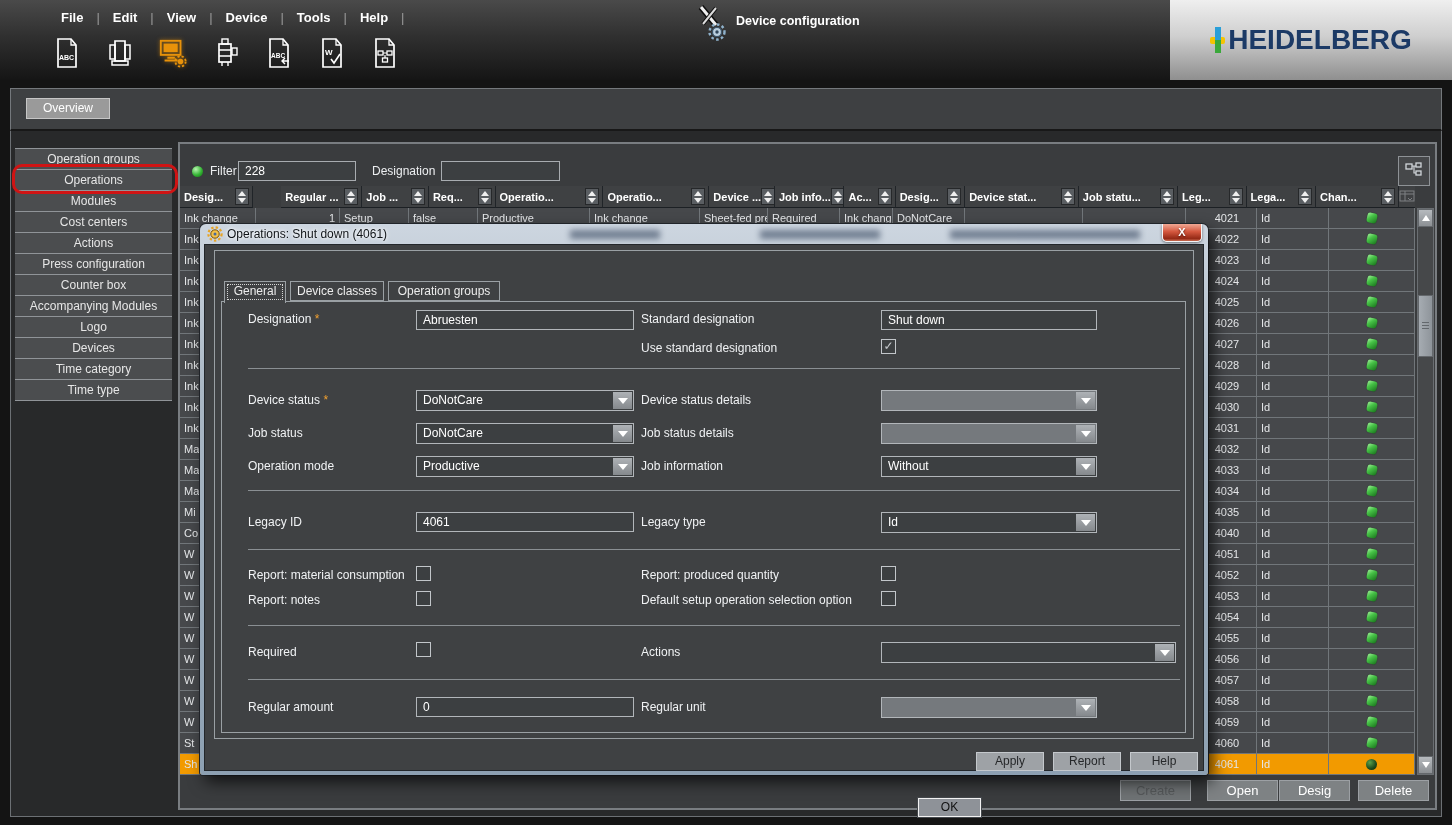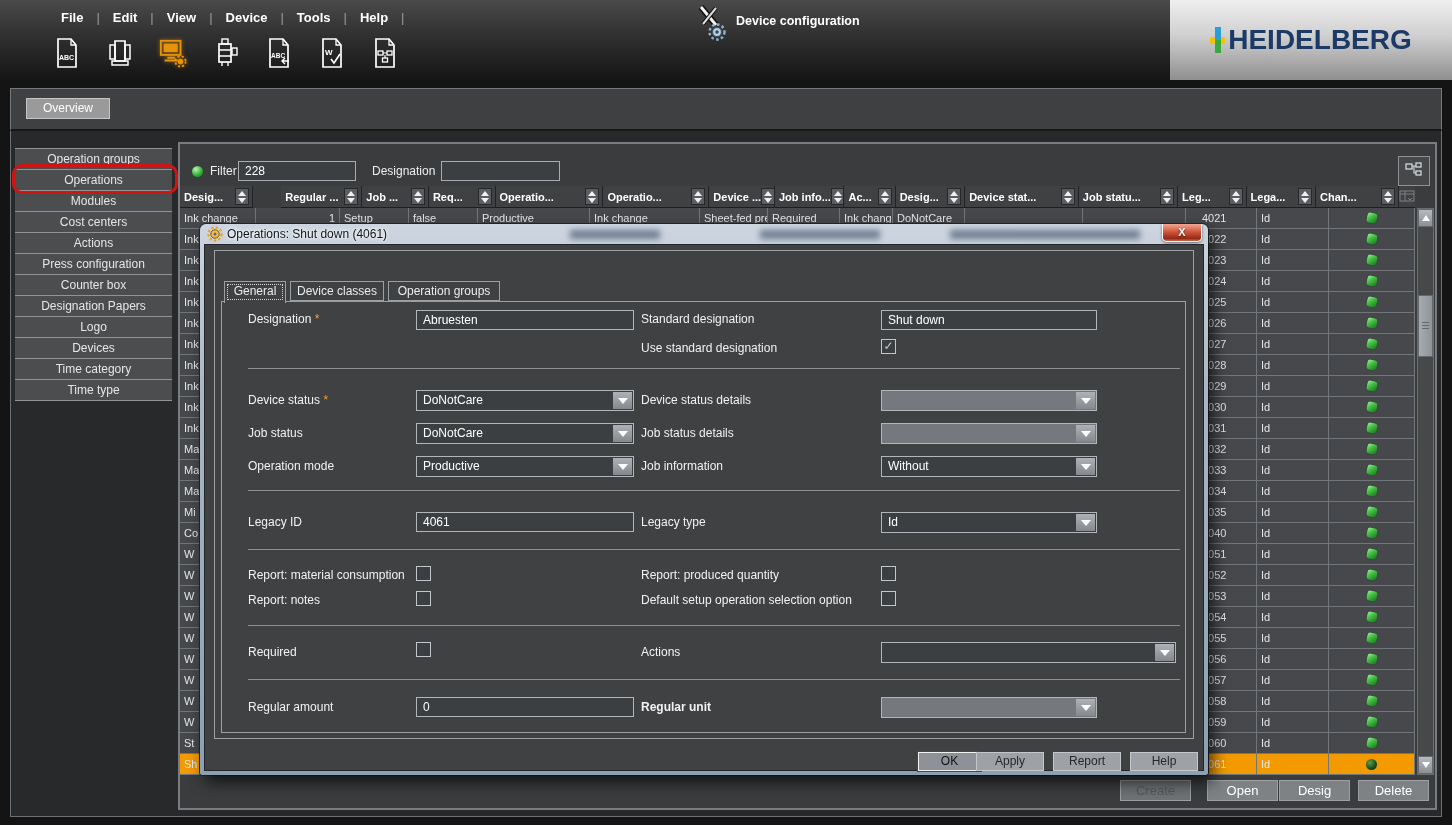--- a/index.html
+++ b/index.html
@@ -63,21 +63,21 @@
   .sortbox { width:14px; height:17px; background:#5a5e62; border:1px solid #26282a; display:flex; flex-direction:column;
              align-items:center; justify-content:center; gap:2px; flex:none; }
   .tri-up { width:0; height:0; border-left:4px solid transparent; border-right:4px solid transparent; border-bottom:5px solid #f0f0f0; }
   .tri-dn { width:0; height:0; border-left:4px solid transparent; border-right:4px solid transparent; border-top:5px solid #f0f0f0; }
 
   .tbody { position:absolute; left:180px; top:208px; width:1235px; z-index:2; }
   .trow { display:flex; height:21px; background:#46484b; border-bottom:1px solid #71767a; }
   .tcell { height:20px; border-right:1px solid #71767a; color:#e4e6e8; font-size:11px; line-height:20px;
            padding:0 4px; overflow:hidden; white-space:nowrap; }
   .tcell.num { text-align:right; }
-  .tcell.leg { padding-left:16px; }
+  .tcell.leg { padding-left:16px;text-align:center; }
   .tcell.chan { display:flex; align-items:center; justify-content:center; padding:0; }
   .st-green { width:10px; height:10px; border-radius:3px; transform:rotate(12deg);
               background:linear-gradient(135deg,#a8f0a0 0%,#46c246 40%,#17701a 100%); box-shadow:0 0 1px #0a3a0a; }
   .st-dark { width:11px; height:11px; border-radius:50%;
              background:radial-gradient(circle at 35% 32%, #5aa04a, #1c4a1c 60%, #0c2a0c); }
 
   
   .vscroll { position:absolute; left:1417px; top:208px; width:17px; height:567px; background:#46484a;
              border:1px solid #6a6e72; z-index:2; }
   .sbtn { position:absolute; left:0; width:15px; height:18px; background:linear-gradient(180deg,#b6babe,#8c9094);
@@ -253,21 +253,21 @@
 <div class="mainarea"></div>
 
 <div class="sidebar">
     <div class="side-item">Operation groups</div>
     <div class="side-item">Operations</div>
     <div class="side-item">Modules</div>
     <div class="side-item">Cost centers</div>
     <div class="side-item">Actions</div>
     <div class="side-item">Press configuration</div>
     <div class="side-item">Counter box</div>
-    <div class="side-item">Designation Papers</div>
+    <div class="side-item">Accompanying Modules</div>
     <div class="side-item">Logo</div>
     <div class="side-item">Devices</div>
     <div class="side-item">Time category</div>
     <div class="side-item">Time type</div>
   </div>
 
 <div class="tablepanel"></div>
 <span class="filter-dot"></span>
 <span class="filter-label">Filter</span>
 <div class="flt-input" style="left:238px; top:161px; width:118px;">228</div>
@@ -773,27 +773,27 @@
   <div class="dd" style="left:681px; top:418px; width:295px;">
       <span class="ddbtn">
         <span class="ddtri"></span>
       </span>
     </div>
 
   <div class="sep" style="left:48px; top:455px; width:932px;"></div>
 
   <span class="flbl" style="left:48px; top:476px;">Regular amount</span>
   <div class="txt" style="left:216px; top:473px; width:218px;">0</div>
-  <span class="flbl" style="left:441px; top:476px;font-weight:bold;">Regular unit</span>
+  <span class="flbl" style="left:441px; top:476px;">Regular unit</span>
   <div class="dd disabled" style="left:681px; top:473px; width:216px;">
       <span class="ddbtn">
         <span class="ddtri"></span>
       </span>
     </div>
 
-  <div class="dlgbtn focus" style="left:718px; width:63px;">OK</div>
+  <div class="dlgbtn focus" style="left:718px; width:63px;margin-top:46px;">OK</div>
   <div class="dlgbtn" style="left:776px; width:68px;">Apply</div>
   <div class="dlgbtn" style="left:853px; width:68px;">Report</div>
   <div class="dlgbtn" style="left:930px; width:68px;">Help</div>
 
 </div>
 
 <div class="ann ann-ops"></div>
 
 </body></html>

